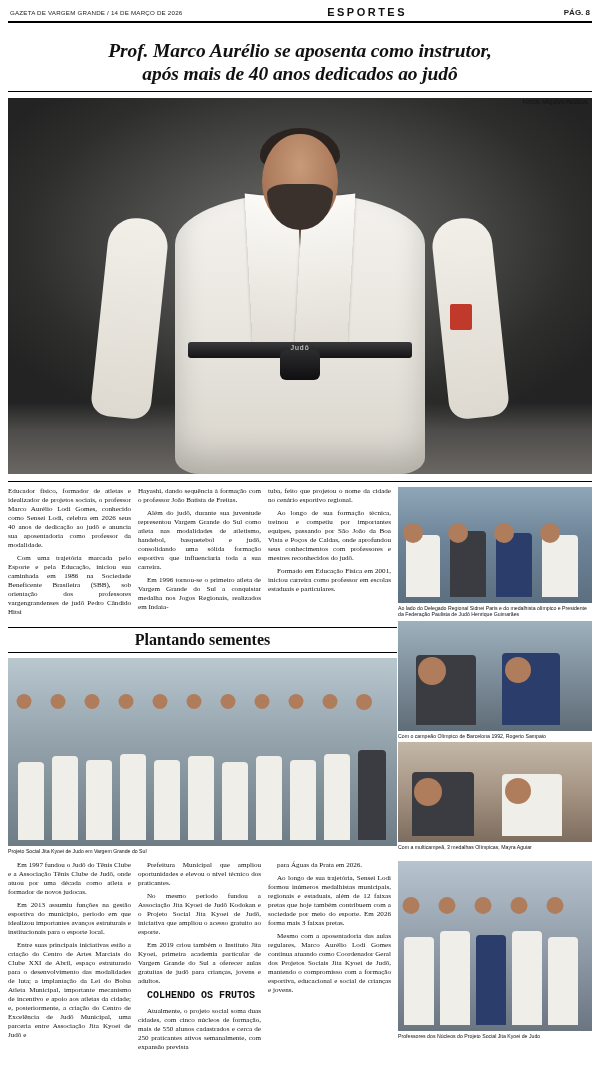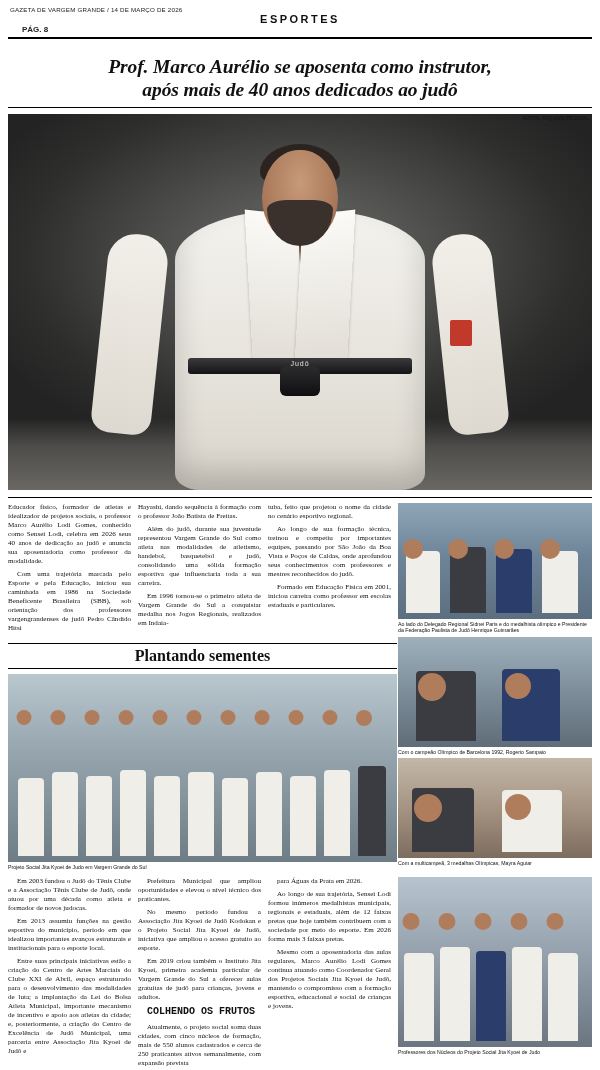--- a/index.html
+++ b/index.html
@@ -16,24 +16,24 @@
   }
   .page {
     width: 600px; height: 1070px;
     padding: 4px 8px 6px 8px;
     position: relative;
   }
 
   
   .masthead {
     display: flex;
+    align-items: center;
     justify-content: space-between;
     border-bottom: 2px solid #000;
     padding: 2px 2px 3px 2px;
-    flex-direction: column;
   }
   .masthead-left {
     font-family: "Liberation Sans", sans-serif;
     font-size: 6.2px;
     letter-spacing: .2px;
     color: #222;
     white-space: nowrap;
   }
   .masthead-center {
     font-family: "Liberation Sans", sans-serif;
@@ -364,21 +364,21 @@
         <div class="pp head" style="left:30px;bottom:66px;width:28px;height:28px"></div>
         <div class="pp w" style="left:104px;width:60px;height:62px"></div>
         <div class="pp head" style="left:120px;bottom:64px;width:26px;height:26px"></div>
       </div>
       <div class="cap">Com a multicampeã, 3 medalhas Olímpicas, Mayra Aguiar</div>
     </div>
   </div>
 
   <div class="bottom-cols">
     <div class="bcol">
-      <p class="noind">Em 2003 fundou o Judô do Tênis Clube e a Associação Tênis Clube de Judô, onde atuou por uma década como atleta e formador de novos judocas.</p>
+      <p class="noind">Em 1997 fundou o Judô do Tênis Clube e a Associação Tênis Clube de Judô, onde atuou por uma década como atleta e formador de novos judocas.</p>
       <p>Em 2013 assumiu funções na gestão esportiva do município, período em que idealizou importantes avanços estruturais e institucionais para o esporte local.</p>
       <p>Entre suas principais iniciativas estão a criação do Centro de Artes Marciais do Clube XXI de Abril, espaço estruturado para o desenvolvimento das modalidades de luta; a implantação da Lei do Bolsa Atleta Municipal, importante mecanismo de incentivo e apoio aos atletas da cidade; e, posteriormente, a criação do Centro de Excelência de Judô Municipal, uma parceria entre Associação Jita Kyoei de Judô e</p>
     </div>
     <div class="bcol">
       <p class="noind">Prefeitura Municipal que ampliou oportunidades e elevou o nível técnico dos praticantes.</p>
       <p>No mesmo período fundou a Associação Jita Kyoei de Judô Kodokan e o Projeto Social Jita Kyoei de Judô, iniciativa que ampliou o acesso gratuito ao esporte.</p>
       <p>Em 2019 criou também o Instituto Jita Kyoei, primeira academia particular de Vargem Grande do Sul a oferecer aulas gratuitas de judô para crianças, jovens e adultos.</p>
       <p class="sub-head">COLHENDO OS FRUTOS</p>
       <p class="noind">Atualmente, o projeto social soma duas cidades, com cinco núcleos de formação, mais de 550 alunos cadastrados e cerca de 250 praticantes ativos semanalmente, com expansão prevista</p>
     </div>

